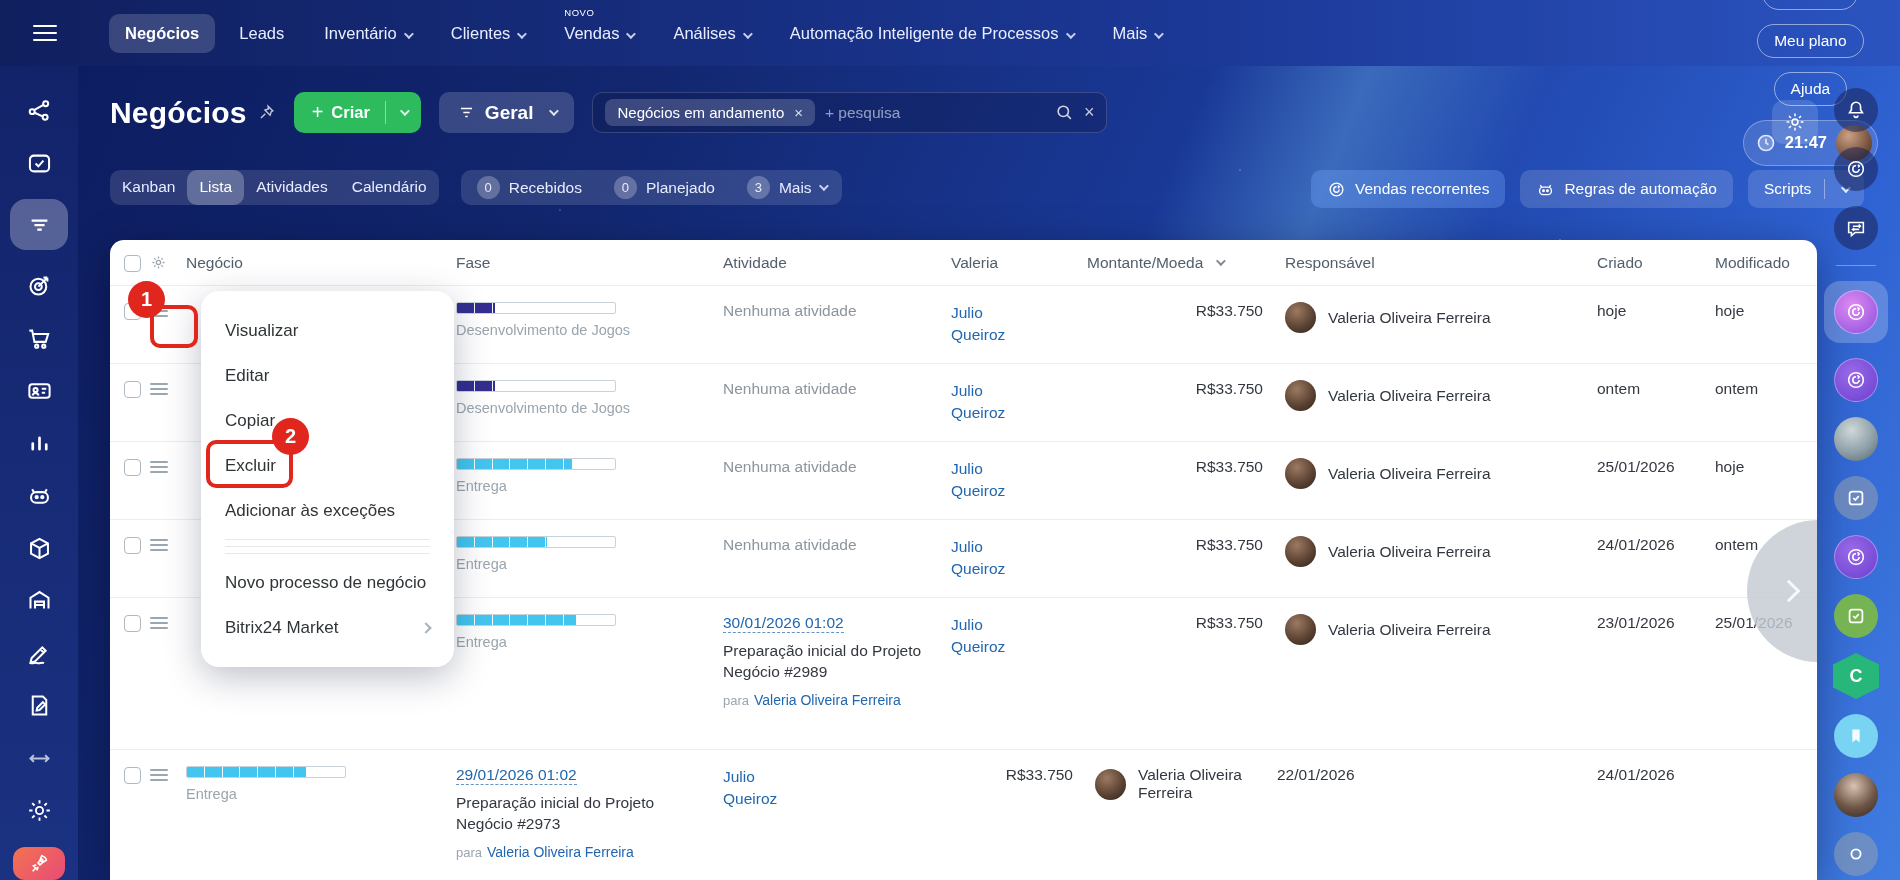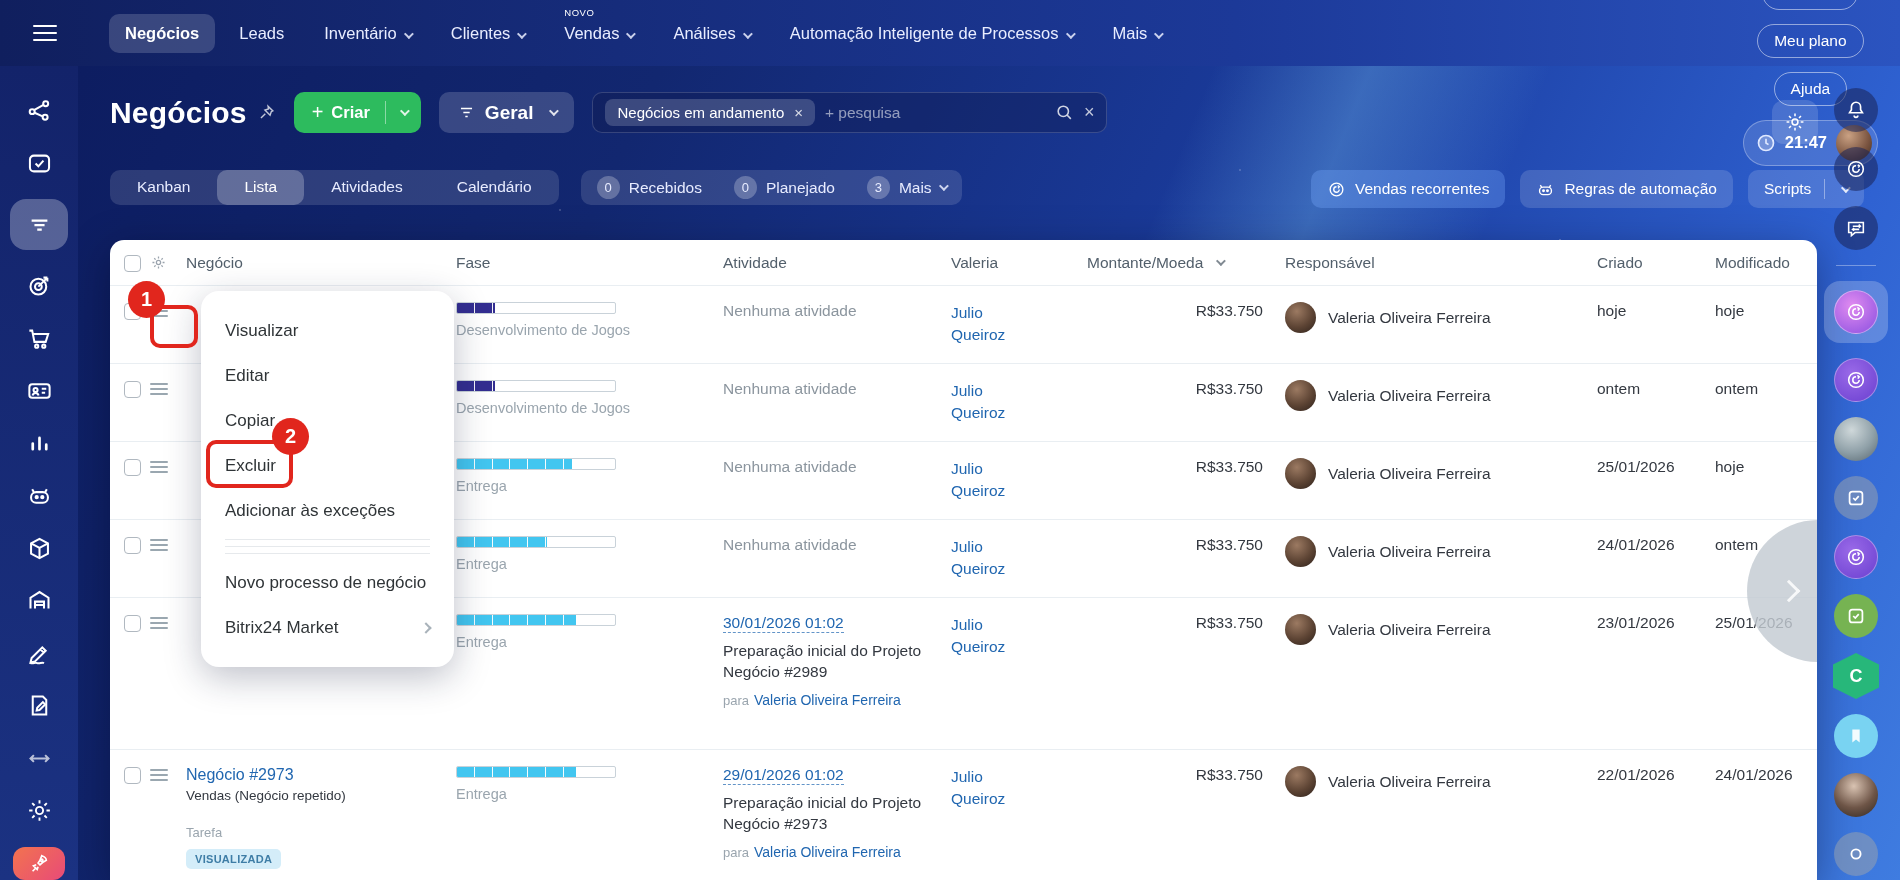--- a/index.html
+++ b/index.html
@@ -87,21 +87,21 @@
     padding:5px 12px; font-size:15px; white-space:nowrap; }
   .chip-x { opacity:.8; font-size:15px; cursor:pointer; }
   .search-ph { color:rgba(255,255,255,.55); font-size:15.5px; flex:1; white-space:nowrap; }
   .search-icons { display:flex; align-items:center; gap:10px; color:rgba(255,255,255,.75); }
   .gear-btn { position:absolute; left:1772px; top:100px; width:46px; height:44px; background:rgba(255,255,255,.14);
     border-radius:12px; display:flex; align-items:center; justify-content:center; font-size:22px; cursor:pointer; z-index:10; }
 
   
   .tabsrow { position:absolute; left:110px; top:170px; display:flex; gap:22px; z-index:10; }
   .seg-group { display:flex; background:rgba(255,255,255,.13); border-radius:10px; overflow:hidden; }
-  .seg { padding:8px 27px; font-size:15.5px; color:#e8ecff; cursor:pointer; white-space:nowrap; }
+  .seg { padding:8px 12px; font-size:15.5px; color:#e8ecff; cursor:pointer; white-space:nowrap; }
   .seg.active { background:rgba(255,255,255,.25); color:#fff; border-radius:10px; }
   .cnt-badge { display:inline-flex; width:23px; height:23px; border-radius:50%; background:rgba(255,255,255,.25);
     align-items:center; justify-content:center; font-size:13px; margin-right:9px; }
   .seg.counter { display:flex; align-items:center; padding:6px 16px; }
   .actionsrow { position:absolute; top:170px; left:1311px; display:flex; gap:15px; z-index:10; }
   .act-btn { display:flex; align-items:center; gap:9px; background:rgba(255,255,255,.15); border-radius:10px;
     height:38px; padding:0 16px; font-size:15.5px; cursor:pointer; white-space:nowrap; }
   .act-btn.lite { background:rgba(120,170,255,.32); }
   .act-btn .split { width:1px; height:20px; background:rgba(255,255,255,.4); margin-left:4px; }
   .act-btn svg { width:19px; height:19px; }
@@ -588,26 +588,20 @@
         <span>Valeria Oliveira Ferreira</span>
       </div>
     <div>23/01/2026</div>
     <div>25/01/2026</div>
   </div>
 
   <div class="trow drow" style="border-bottom:none">
     <div class="cb"></div>
     <div class="burger"></div>
     <div>
-      <div class="deal-name">Negócio #2973</div>
-      <div class="deal-sub">Vendas (Negócio repetido)</div>
-      <div class="task-label">Tarefa</div>
-      <div class="task-badge">VISUALIZADA</div>
-    </div>
-    <div>
       <div class="bar-track">
           <div class="bar-fill cyan" style="width: 75%;"></div>
         </div>
       <div class="fase-label">Entrega</div>
     </div>
     <div>
       <span class="date-link">29/01/2026 01:02</span>
       <div class="act-text">Preparação inicial do Projeto Negócio #2973</div>
       <div class="para-line"><span class="p">para</span><span class="link">Valeria Oliveira Ferreira</span></div>
     </div>

